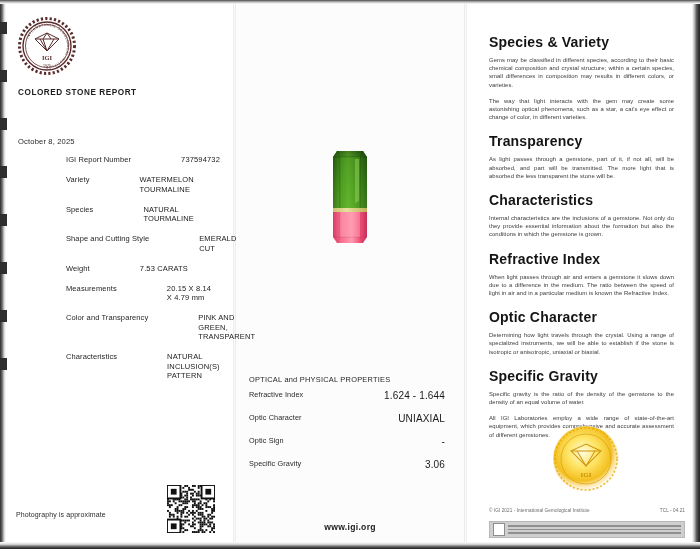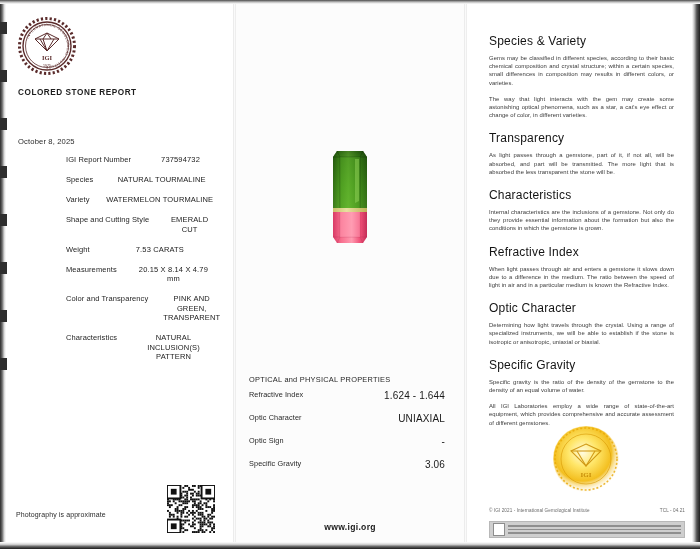--- a/index.html
+++ b/index.html
@@ -76,22 +76,22 @@
   .field{
     display:flex;justify-content:space-between;align-items:flex-start;
     margin-bottom:10.5px;
   }
   .f-label{
     font-size:7.5px;color:#262626;letter-spacing:0.1px;
     white-space:nowrap;flex:0 0 auto;padding-left:48px;
   }
   .f-value{
     font-size:7.5px;color:#1a1a1a;letter-spacing:0.15px;
-    text-align:center;flex:1 1 auto;padding-left:15px;
-    white-space:pre-line;line-height:9.5px;
+    text-align:left;flex:1 1 auto;padding-left:15px;
+    white-space:pre-line;line-height:9.5px;margin-left:35px;
   }
 
   .photo-note{
     position:absolute;left:16px;top:511px;
     font-size:7px;color:#2b2b2b;letter-spacing:0.1px;
   }
 
   .qr{
     position:absolute;left:167px;top:485px;width:48px;height:48px;
   }
@@ -126,21 +126,21 @@
 
   .igi-url{
     position:absolute;left:0;top:522px;width:228px;text-align:center;
     font-size:8.6px;font-weight:bold;color:#1a1a1a;letter-spacing:0.3px;
   }
 
   
   .right{position:absolute;left:467px;top:0;width:233px;height:549px;}
   .rc{position:absolute;left:22px;top:34px;width:185px;}
   .r-head{
-    font-size:12px;font-weight:normal;color:#141414;
+    font-size:14px;font-weight:bold;color:#141414;
     letter-spacing:0.2px;margin-bottom:6px;
   }
   .r-para{
     font-size:5.9px;color:#3a3a3a;line-height:8.2px;
     text-align:justify;letter-spacing:0.05px;margin-bottom:8px;
   }
   .r-gap{height:4px;}
 
   .holo{
     position:absolute;left:84px;top:424px;width:70px;height:70px;
@@ -205,26 +205,26 @@
     <div class="report-type">COLORED STONE REPORT</div>
 
     <div class="date">October 8, 2025</div>
 
     <div class="fields" id="fields-container">
         <div class="field">
           <div class="f-label">IGI Report Number</div>
           <div class="f-value">737594732</div>
         </div>
         <div class="field">
+          <div class="f-label">Variety</div>
+          <div class="f-value">WATERMELON TOURMALINE</div>
+        </div>
+        <div class="field">
           <div class="f-label">Species</div>
           <div class="f-value">NATURAL TOURMALINE</div>
-        </div>
-        <div class="field">
-          <div class="f-label">Variety</div>
-          <div class="f-value">WATERMELON TOURMALINE</div>
         </div>
         <div class="field">
           <div class="f-label">Shape and Cutting Style</div>
           <div class="f-value">EMERALD CUT</div>
         </div>
         <div class="field">
           <div class="f-label">Weight</div>
           <div class="f-value">7.53 CARATS</div>
         </div>
         <div class="field">

